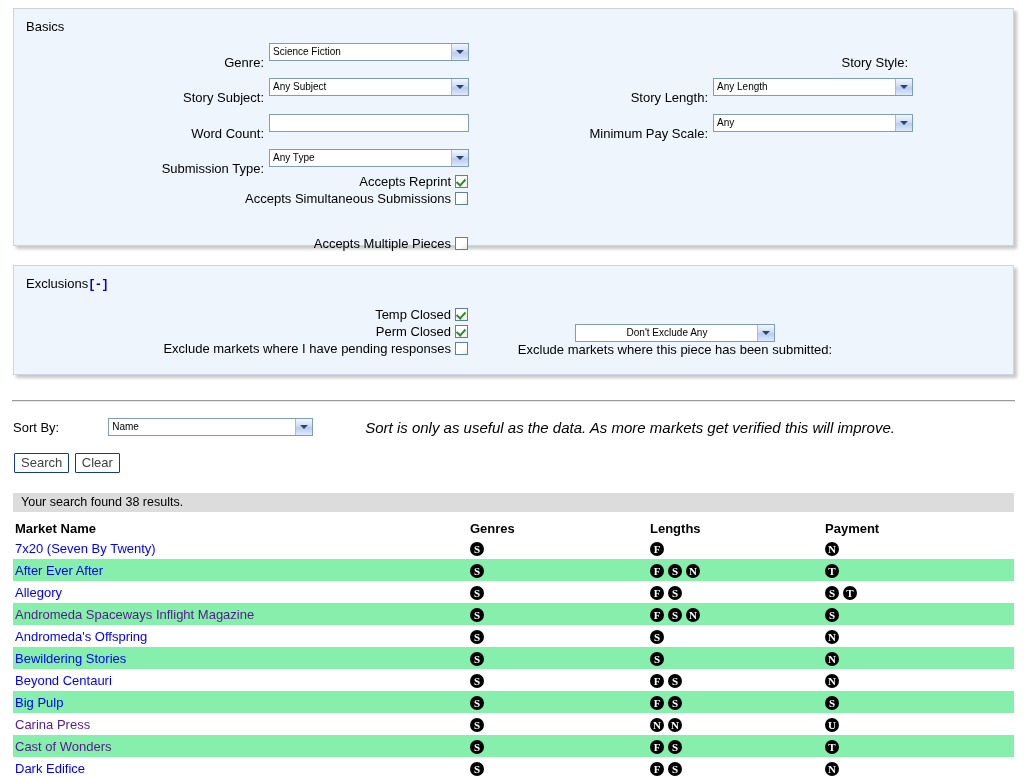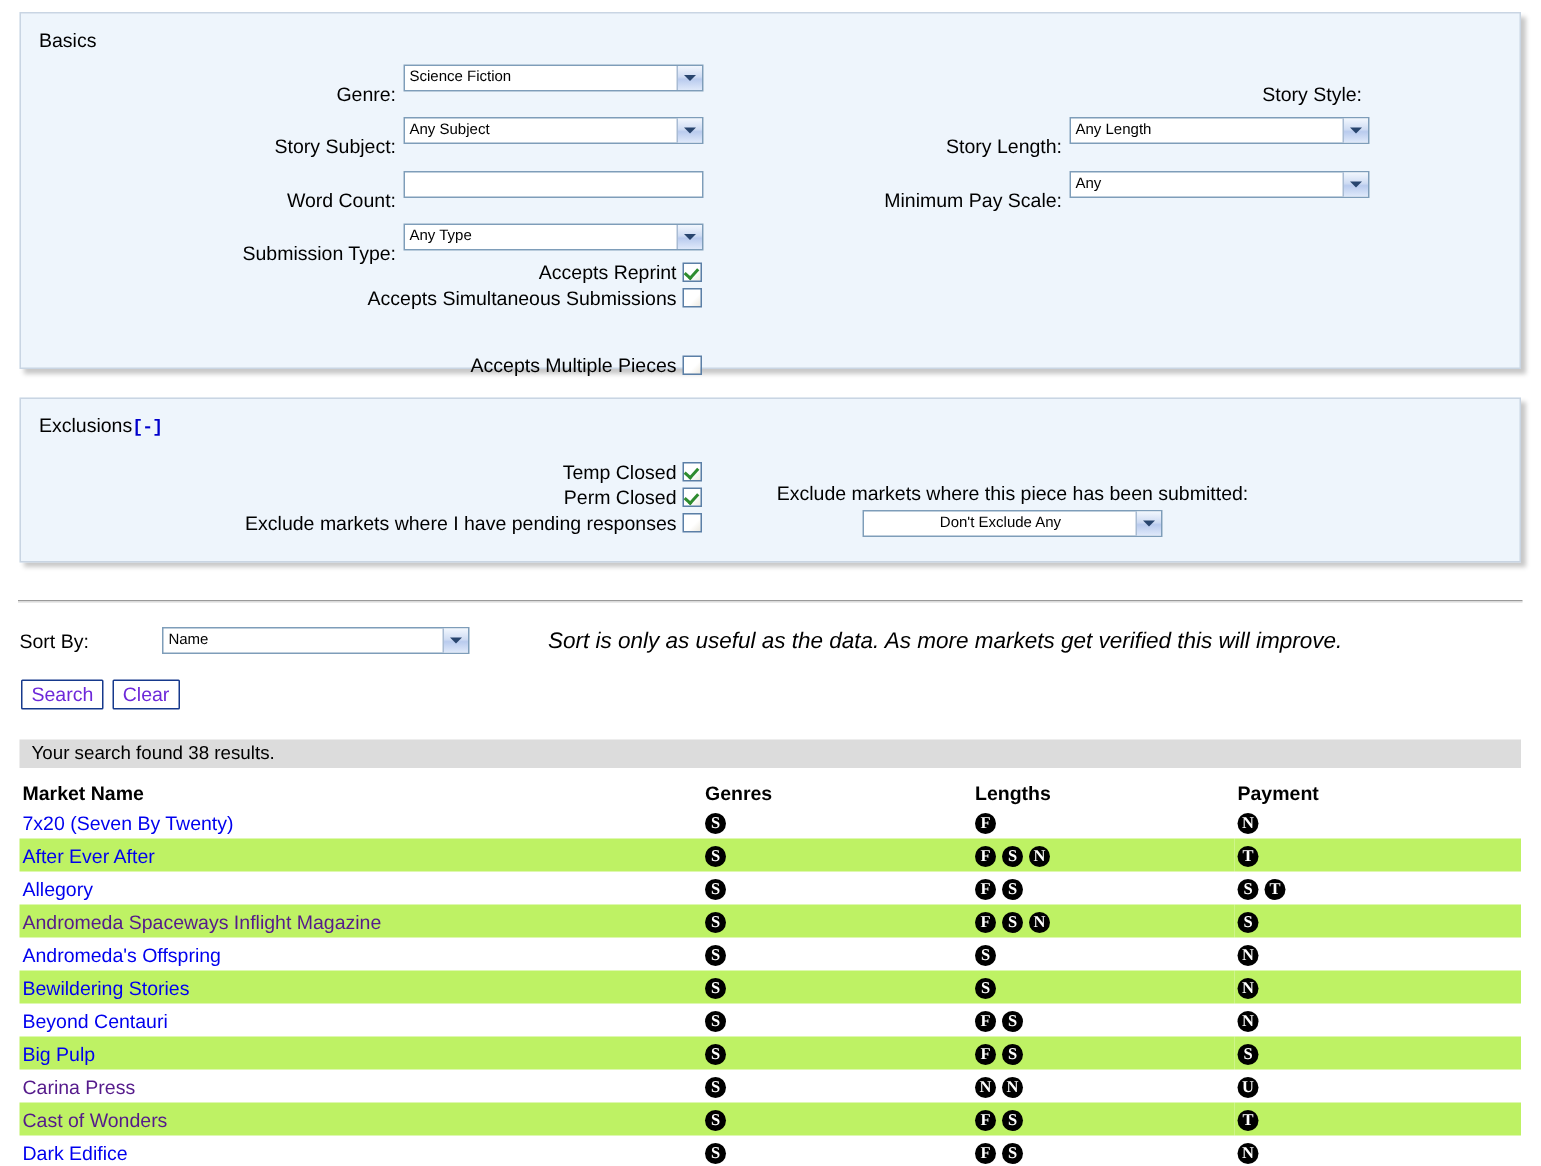--- a/index.html
+++ b/index.html
@@ -132,21 +132,21 @@
     transform: rotate(42deg);
   }
 
   
   .btn {
     background: #ffffff;
     border: 1px solid #16398c;
     border-radius: 1px;
     font-family: "Liberation Sans", sans-serif;
     font-size: 13px;
-    color: #6d28d9;
+    color: #404040;
     padding: 1px 6px 2px 6px;
     line-height: 15px;
     cursor: default;
   }
 
   
   .hr {
     position: absolute;
     left: 12px;
     width: 1003px;
@@ -201,21 +201,21 @@
     height: 17px;
     vertical-align: bottom;
   }
   #results-table td {
     font-size: 13px;
     padding: 1px 0 1px 2px;
     height: 20px;
     vertical-align: middle;
     white-space: nowrap;
   }
-  #results-table tr.alt td { background: #bef264; }
+  #results-table tr.alt td { background: #86efac; }
   #results-table a.mkt {
     color: #0000ee;
     text-decoration: none;
   }
   #results-table a.mkt.visited { color: #551a8b; }
 
   .col-name { width: 455px; }
   .col-genres { width: 180px; }
   .col-lengths { width: 175px; }
   .col-payment { width: 191px; }
@@ -320,27 +320,27 @@
   <div class="cbrow" style="left:0px; top:58px; width:454px;">
     <span class="cblabel">Perm Closed</span>
     <span class="cb checked"></span>
   </div>
   <div class="cbrow" style="left:0px; top:75px; width:454px;">
     <span class="cblabel">Exclude markets where I have pending responses</span>
     <span class="cb"></span>
   </div>
 
   <div style="position:absolute; left:455px; top:55px; width:444px; text-align:center;">
-    <div style="font-size:13px; white-space:nowrap; text-align:center; padding-right:32px;">Exclude markets where this piece has been submitted:</div>
     <div style="text-align:center; padding-right:32px; margin-top:3px;">
       <span class="sel" style="width:200px;">
         <span class="sel-val">Don't Exclude Any</span>
         <span class="sel-btn"></span>
       </span>
     </div>
+    <div style="font-size:13px; white-space:nowrap; text-align:center; padding-right:32px;">Exclude markets where this piece has been submitted:</div>
   </div>
 </div>
 
 <div class="hr" style="top:400px;"></div>
 
 <div id="sort-row">
   <span class="sort-label">Sort By:</span>
   <span class="sel" style="width:205px;">
     <span class="sel-val">Name</span>
     <span class="sel-btn"></span>

